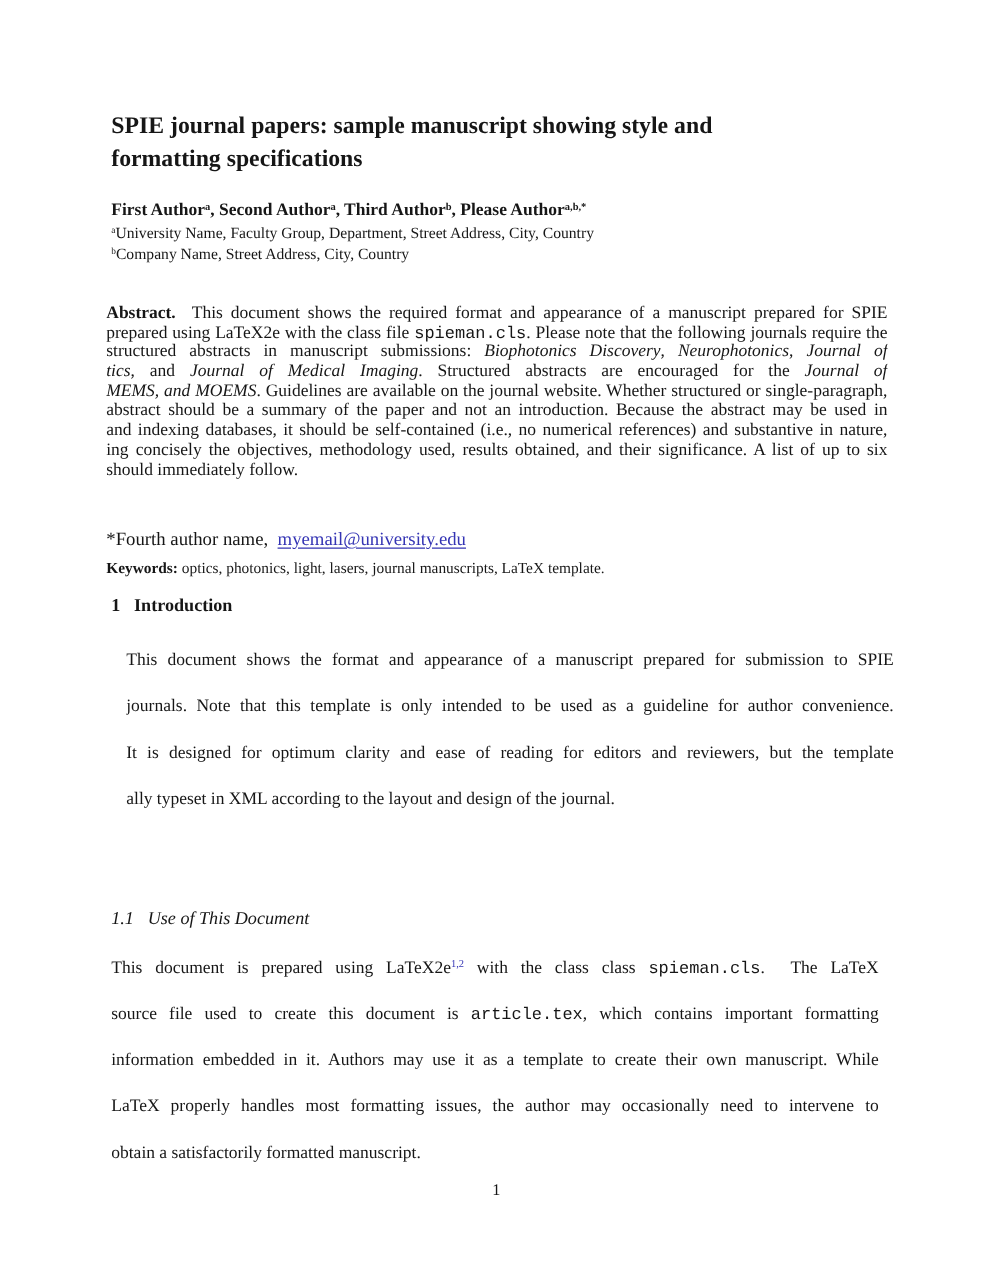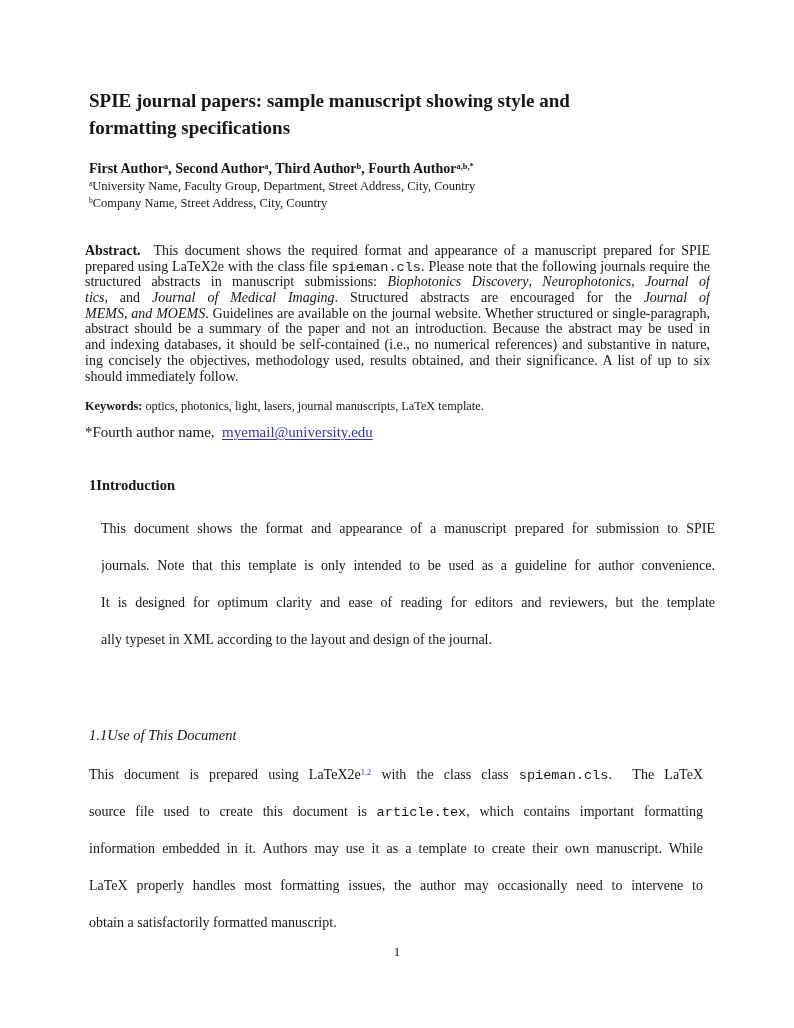--- a/index.html
+++ b/index.html
@@ -24,58 +24,58 @@
   
   #b-title{left:89px;top:87px;width:622px;font-size:19px;font-weight:bold;line-height:27px;}
   #b-title .line{height:27px;}
   #b-authors{left:89px;top:159px;width:622px;font-size:14px;font-weight:bold;line-height:19px;}
   #b-authors .line{height:19px;}
   #b-affil{left:89px;top:178px;width:622px;font-size:12.5px;line-height:17.4px;}
   #b-affil .line{height:17.4px;}
   #b-abstract{left:85px;top:243px;width:625px;font-size:14px;line-height:15.7px;}
   #b-abstract .line{height:15.7px;}
   #b-keywords{left:85px;top:398px;width:625px;font-size:12.3px;line-height:16px;}
-  #b-keywords .line{height:16px;}
+  #b-keywords .line{height:16px;margin-top:48px;}
   #b-corresp{left:85px;top:424px;width:625px;font-size:15px;line-height:16px;}
   #b-corresp .line{height:16px;}
   #b-h1{left:89px;top:476px;width:622px;font-size:14.5px;font-weight:bold;line-height:19px;}
   #b-h1 .line{height:19px;}
   #b-body-intro{left:89px;top:510px;width:614px;font-size:14px;line-height:37px;margin-left:12px;}
   #b-body-intro .line{height:37px;}
   #b-h2{left:89px;top:725px;width:622px;font-size:14.5px;font-style:italic;line-height:20px;}
   #b-h2 .line{height:20px;}
   #b-body-use{left:89px;top:756px;width:614px;font-size:14px;line-height:37px;}
   #b-body-use .line{height:37px;}
 
   
   .seg-plain{}
   .seg-b{font-weight:bold;}
   .seg-i{font-style:italic;}
   .seg-tt{font-family:"Liberation Mono","DejaVu Sans Mono",monospace;font-size:0.97em;}
   .seg-sup{font-size:0.6em;vertical-align:0.5em;line-height:0;}
   .seg-cite{font-size:0.6em;vertical-align:0.5em;line-height:0;color:var(--link);}
-  .seg-gap{}
+  .seg-gap{margin-left:11px;}
   a.seg-link{color:var(--link);text-decoration:underline;text-underline-offset:2px;cursor:pointer;}
 
   .page-number{
     position:absolute;left:0;top:944px;width:794px;
     text-align:center;font-size:13px;color:var(--text);
   }
 </style>
 </head>
 <body>
 
 <div class="page">
   <div>
       <div class="block" id="b-title">
         <div class="line"><span class="seg-plain">SPIE journal papers: sample manuscript showing style and</span></div>
         <div class="line"><span class="seg-plain">formatting specifications</span></div>
       </div>
       <div class="block" id="b-authors">
-        <div class="line"><span class="seg-plain">First Author</span><span class="seg-sup">a</span><span class="seg-plain">, Second Author</span><span class="seg-sup">a</span><span class="seg-plain">, Third Author</span><span class="seg-sup">b</span><span class="seg-plain">, Fourth Author</span><span class="seg-sup">a,b,*</span></div>
+        <div class="line"><span class="seg-plain">First Author</span><span class="seg-sup">a</span><span class="seg-plain">, Second Author</span><span class="seg-sup">a</span><span class="seg-plain">, Third Author</span><span class="seg-sup">b</span><span class="seg-plain">, Please Author</span><span class="seg-sup">a,b,*</span></div>
       </div>
       <div class="block" id="b-affil">
         <div class="line"><span class="seg-sup">a</span><span class="seg-plain">University Name, Faculty Group, Department, Street Address, City, Country</span></div>
         <div class="line"><span class="seg-sup">b</span><span class="seg-plain">Company Name, Street Address, City, Country</span></div>
       </div>
       <div class="block" id="b-abstract">
         <div class="line jfull"><span class="seg-b">Abstract.</span><span class="seg-plain"> &nbsp;This document shows the required format and appearance of a manuscript prepared for SPIE journals. It is</span></div>
         <div class="line jfull"><span class="seg-plain">prepared using LaTeX2e with the class file </span><span class="seg-tt">spieman.cls</span><span class="seg-plain">. Please note that the following journals require the use of</span></div>
         <div class="line jfull"><span class="seg-plain">structured abstracts in manuscript submissions: </span><span class="seg-i">Biophotonics Discovery</span><span class="seg-plain">, </span><span class="seg-i">Neurophotonics</span><span class="seg-plain">, </span><span class="seg-i">Journal of Biomedical Op-</span></div>
         <div class="line jfull"><span class="seg-i">tics</span><span class="seg-plain">, and </span><span class="seg-i">Journal of Medical Imaging</span><span class="seg-plain">. Structured abstracts are encouraged for the </span><span class="seg-i">Journal of Micro/Nanolithography,</span></div>

